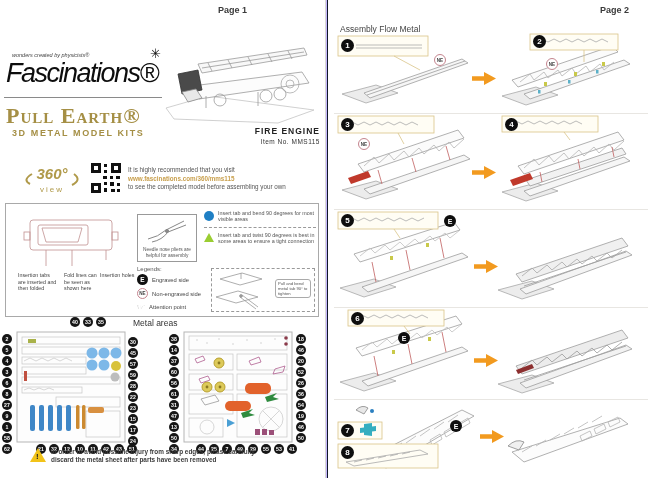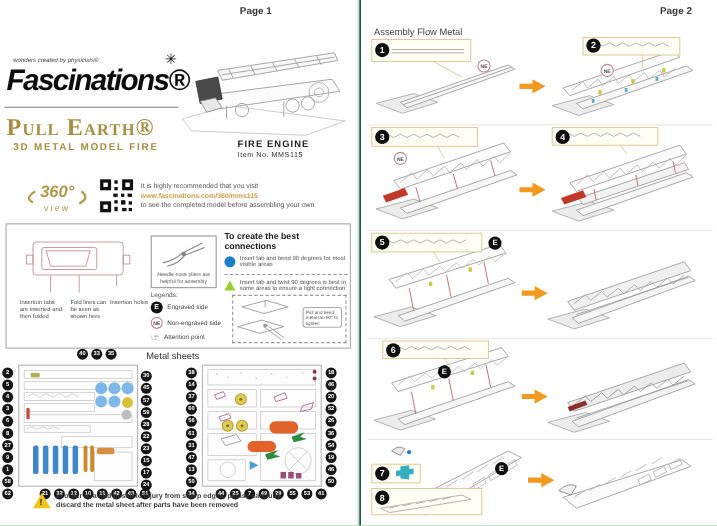--- a/index.html
+++ b/index.html
@@ -1,32 +1,32 @@
 <!DOCTYPE html>
 <html><head>
 <meta charset="utf-8">
 <style>
   *{box-sizing:border-box;margin:0;padding:0}
   html,body{background:#ffffff}
   body{font-family:"Liberation Sans",sans-serif;color:#333}
-  .doc{position:relative;width:652px;height:478px;background:#22c55e;overflow:hidden}
+  .doc{position:relative;width:652px;height:478px;background:#c4b5fd;overflow:hidden}
   .page{position:absolute;top:0;height:478px;width:326px;background:#fff}
   .pageL{left:0;border-right:1px solid #d8d8d4}
   .pageR{left:327px;border-left:1px solid #0f172a}
   .page-label{position:absolute;font-size:9px;font-weight:bold;color:#3a3a3a}
 
   
   .tagline{position:absolute;left:12px;top:52px;font-size:5.5px;font-style:italic;color:#444}
   .atom{position:absolute;left:150px;top:46px;font-size:13px;color:#111}
-  .fasc-logo{position:absolute;left:6px;top:58px;font-size:27px;font-weight:bold;font-style:italic;letter-spacing:-1.5px;color:#0d0d0d}
+  .fasc-logo{position:absolute;left:6px;top:58px;font-size:27px;font-weight:normal;font-style:italic;letter-spacing:-1.5px;color:#0d0d0d}
   .brand-rule{position:absolute;left:4px;top:97px;width:158px;border-top:1.5px solid #8a8a8a}
   .me-logo{position:absolute;left:6px;top:103px;font-family:"Liberation Serif",serif;font-variant:small-caps;font-weight:bold;font-size:22px;letter-spacing:1px;color:#a58f45}
   .me-sub{position:absolute;left:12px;top:128px;font-size:9px;font-weight:bold;letter-spacing:1.6px;color:#a58f45}
   .fire-art{position:absolute;left:162px;top:26px}
-  .prod{position:absolute;left:216px;top:126px;width:120px;text-align:left}
+  .prod{position:absolute;left:200px;top:126px;width:120px;text-align:right}
   .prod-name{font-size:8.5px;font-weight:bold;letter-spacing:1px;color:#222}
   .prod-item{font-size:6.5px;color:#333;margin-top:2px;letter-spacing:.5px}
 
   
   .v360-badge{position:absolute;left:20px;top:162px}
   .qr{position:absolute;left:90px;top:162px}
   .v360-text{position:absolute;left:128px;top:166px;font-size:6.3px;line-height:8.5px;color:#555}
   .v360-url{color:#c9a04e;font-weight:bold}
 
   
@@ -79,21 +79,21 @@
 <div class="doc">
 
   <div class="page pageL">
     <div class="page-label" style="left:218px;top:5px">Page 1</div>
 
     <div class="tagline">wonders created by physicists®</div>
     <div class="atom">✳</div>
     <div class="fasc-logo">Fascinations®</div>
     <div class="brand-rule"></div>
     <div class="me-logo">Pull Earth®</div>
-    <div class="me-sub">3D METAL MODEL FIRE</div>
+    <div class="me-sub">3D METAL MODEL KITS</div>
 
     <svg class="fire-art" width="160" height="100" viewBox="0 0 160 100">
       <g fill="none" stroke="#9a9a9a" stroke-width="0.8">
         <polygon points="4,82 46,70 152,84 116,97 12,93" stroke="#c4c4c4"></polygon>
         <polygon points="30,60 140,46 147,57 37,73" fill="#fcfcfc"></polygon>
         <polygon points="36,38 142,22 145,29 40,47" fill="#f8f8f8"></polygon>
         <line x1="46" y1="37" x2="50" y2="45"></line>
           <line x1="66" y1="34" x2="70" y2="42"></line>
         <line x1="86" y1="31" x2="90" y2="39"></line>
           <line x1="106" y1="28" x2="110" y2="36"></line>
@@ -190,21 +190,20 @@
           <span class="neb">NE</span>
           <span class="leg-txt">Non-engraved side</span>
         </div>
         <div class="leg-row">
           <span class="hand">☞</span>
           <span class="leg-txt">Attention point</span>
         </div>
       </div>
 
       <div class="conn-right">
-        <div class="conn-title">To create the best connections</div>
         <div class="tip-row">
           <span class="dot-blue"></span>
           <span class="tip-txt">Insert tab and bend 90 degrees for most visible areas</span>
         </div>
         <div class="tip-dash"></div>
         <div class="tip-row">
           <span class="tri-green"></span>
           <span class="tip-txt">Insert tab and twist 90 degrees is best in some areas to ensure a tight connection</span>
         </div>
       </div>
@@ -217,21 +216,21 @@
             <polygon points="4,28 26,22 46,28 24,34"></polygon>
             <path d="M28,28 L44,40"></path>
               <path d="M30,26 L46,38"></path>
             <circle cx="29" cy="27" r="1.4" fill="#999"></circle>
           </g>
         </svg>
         <div class="tighten-bubble">Pull and bend metal tab 90° to tighten</div>
       </div>
     </div>
 
-    <div class="sheets-title">Metal sheets</div>
+    <div class="sheets-title">Metal areas</div>
 
     <svg class="sheet-art" style="left:16px;top:331px" width="110" height="112" viewBox="0 0 110 112">
       <rect x="1" y="1" width="108" height="110" fill="#fdfdfd" stroke="#b5b5b5" stroke-width="1"></rect>
       <g fill="none" stroke="#c6c6c6" stroke-width="0.7">
         <rect x="6" y="6" width="98" height="7"></rect>
           <rect x="6" y="16" width="98" height="7"></rect>
         <rect x="6" y="26" width="64" height="7"></rect>
           <rect x="6" y="36" width="64" height="7"></rect>
         <rect x="6" y="46" width="98" height="7"></rect>
           <rect x="6" y="56" width="60" height="6"></rect>

